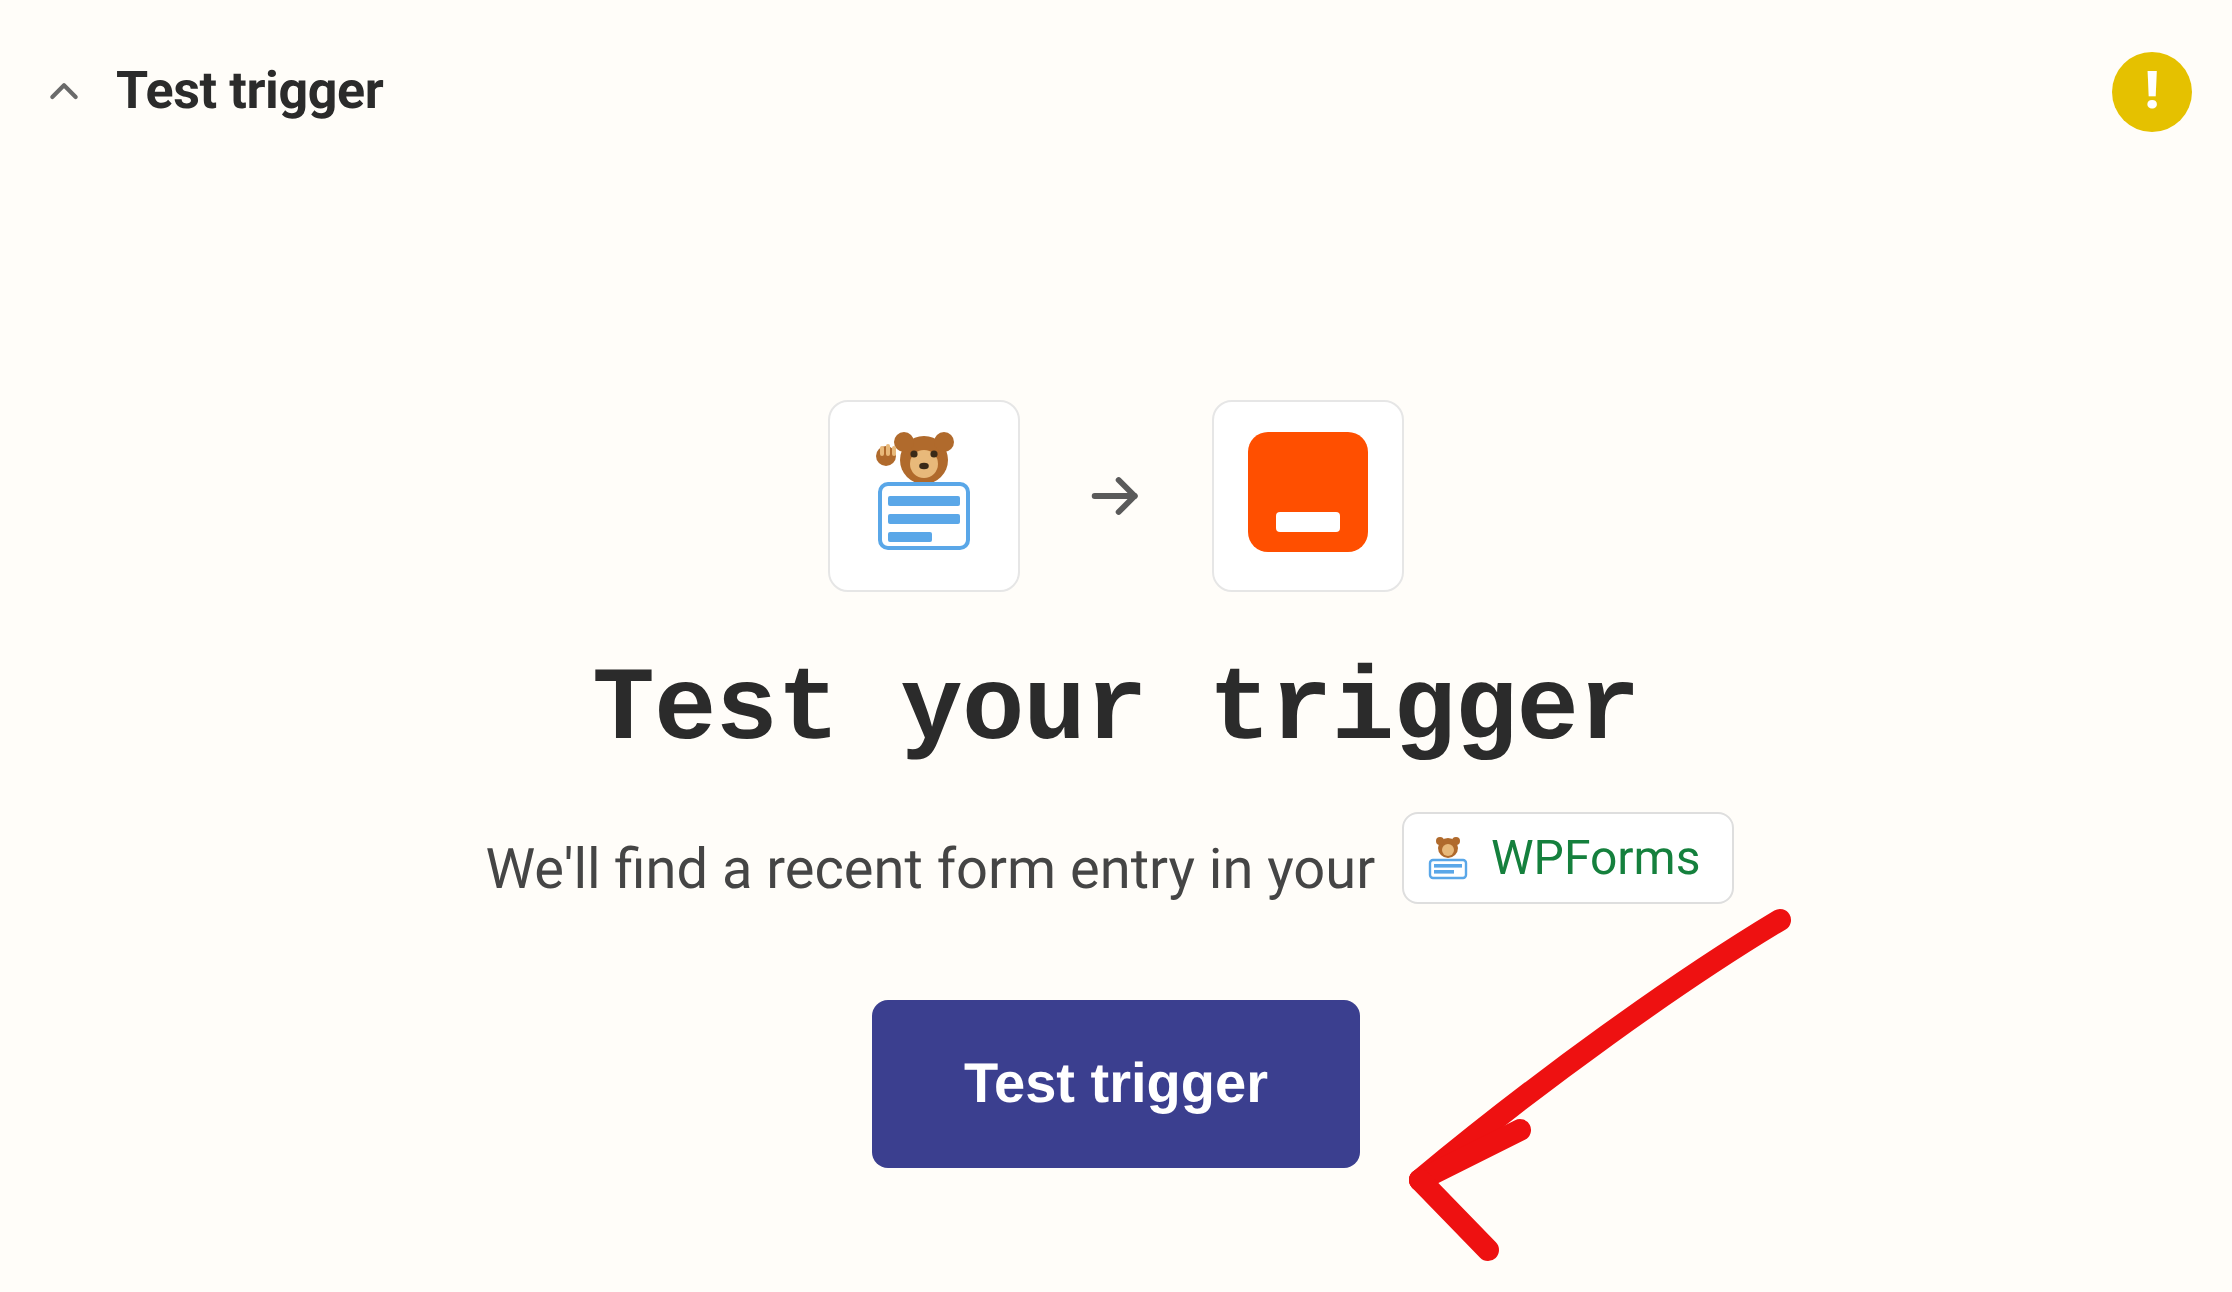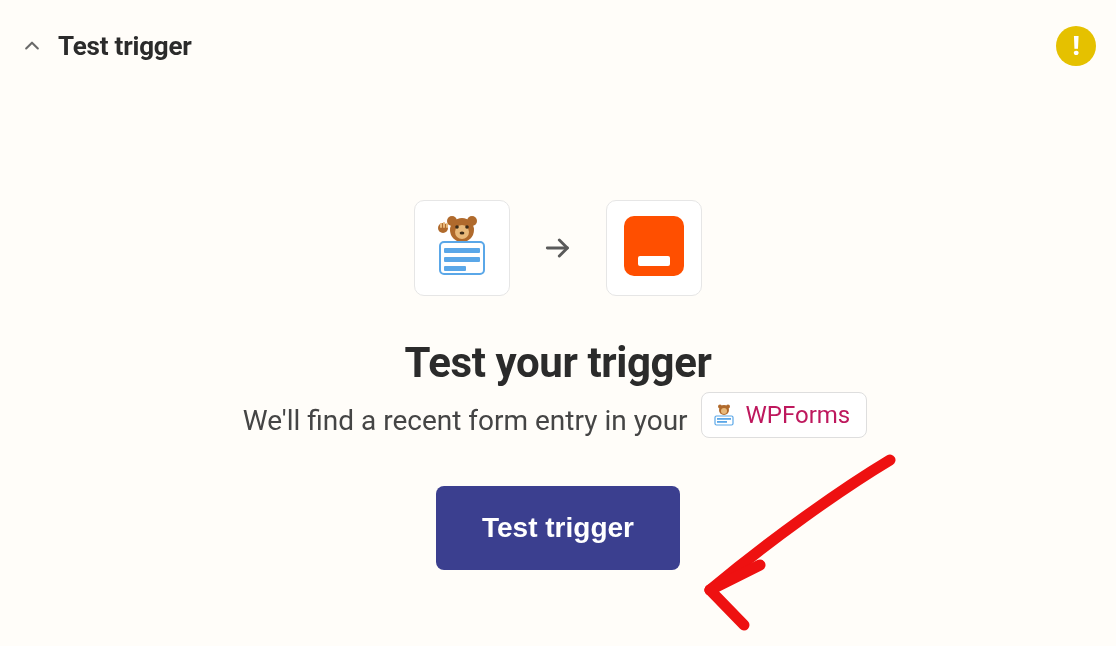--- a/index.html
+++ b/index.html
@@ -83,48 +83,49 @@
   .arrow-between {
     display: inline-flex;
     align-items: center;
     justify-content: center;
     color: #5f5f5f;
   }
   .arrow-between svg { width: 32px; height: 32px; }
   .tile-svg { width: 72px; height: 72px; }
 
   .big-title {
-    margin-top: 42px;
-    font-size: 42px;
+    margin-top: 30px;
+    font-size: 52px;
     font-weight: 700;
     letter-spacing: -0.4px;
+    font-family: Liberation Mono, monospace;
   }
   .description {
-    margin-top: 8px;
+    margin-top: 24px;
     font-size: 28px;
     color: #454545;
     text-align: center;
     max-width: 980px;
     line-height: 1.5;
   }
   .pill {
     display: inline-flex;
     align-items: center;
     gap: 10px;
     border: 1px solid #dedede;
     border-radius: 8px;
     padding: 4px 16px 4px 10px;
     margin: 0 6px;
     vertical-align: baseline;
     position: relative;
     top: -3px;
     background: #fff;
   }
   .pill-icon { width: 24px; height: 24px; display:inline-flex; }
-  .pill-label { font-size: 24px; color: #be185d; }
+  .pill-label { font-size: 24px; color: #15803d; }
 
   .cta-button {
     margin-top: 44px;
     background: #3b3f8f;
     color: #ffffff;
     font-size: 28px;
     font-weight: 600;
     border: none;
     border-radius: 8px;
     padding: 26px 46px;

